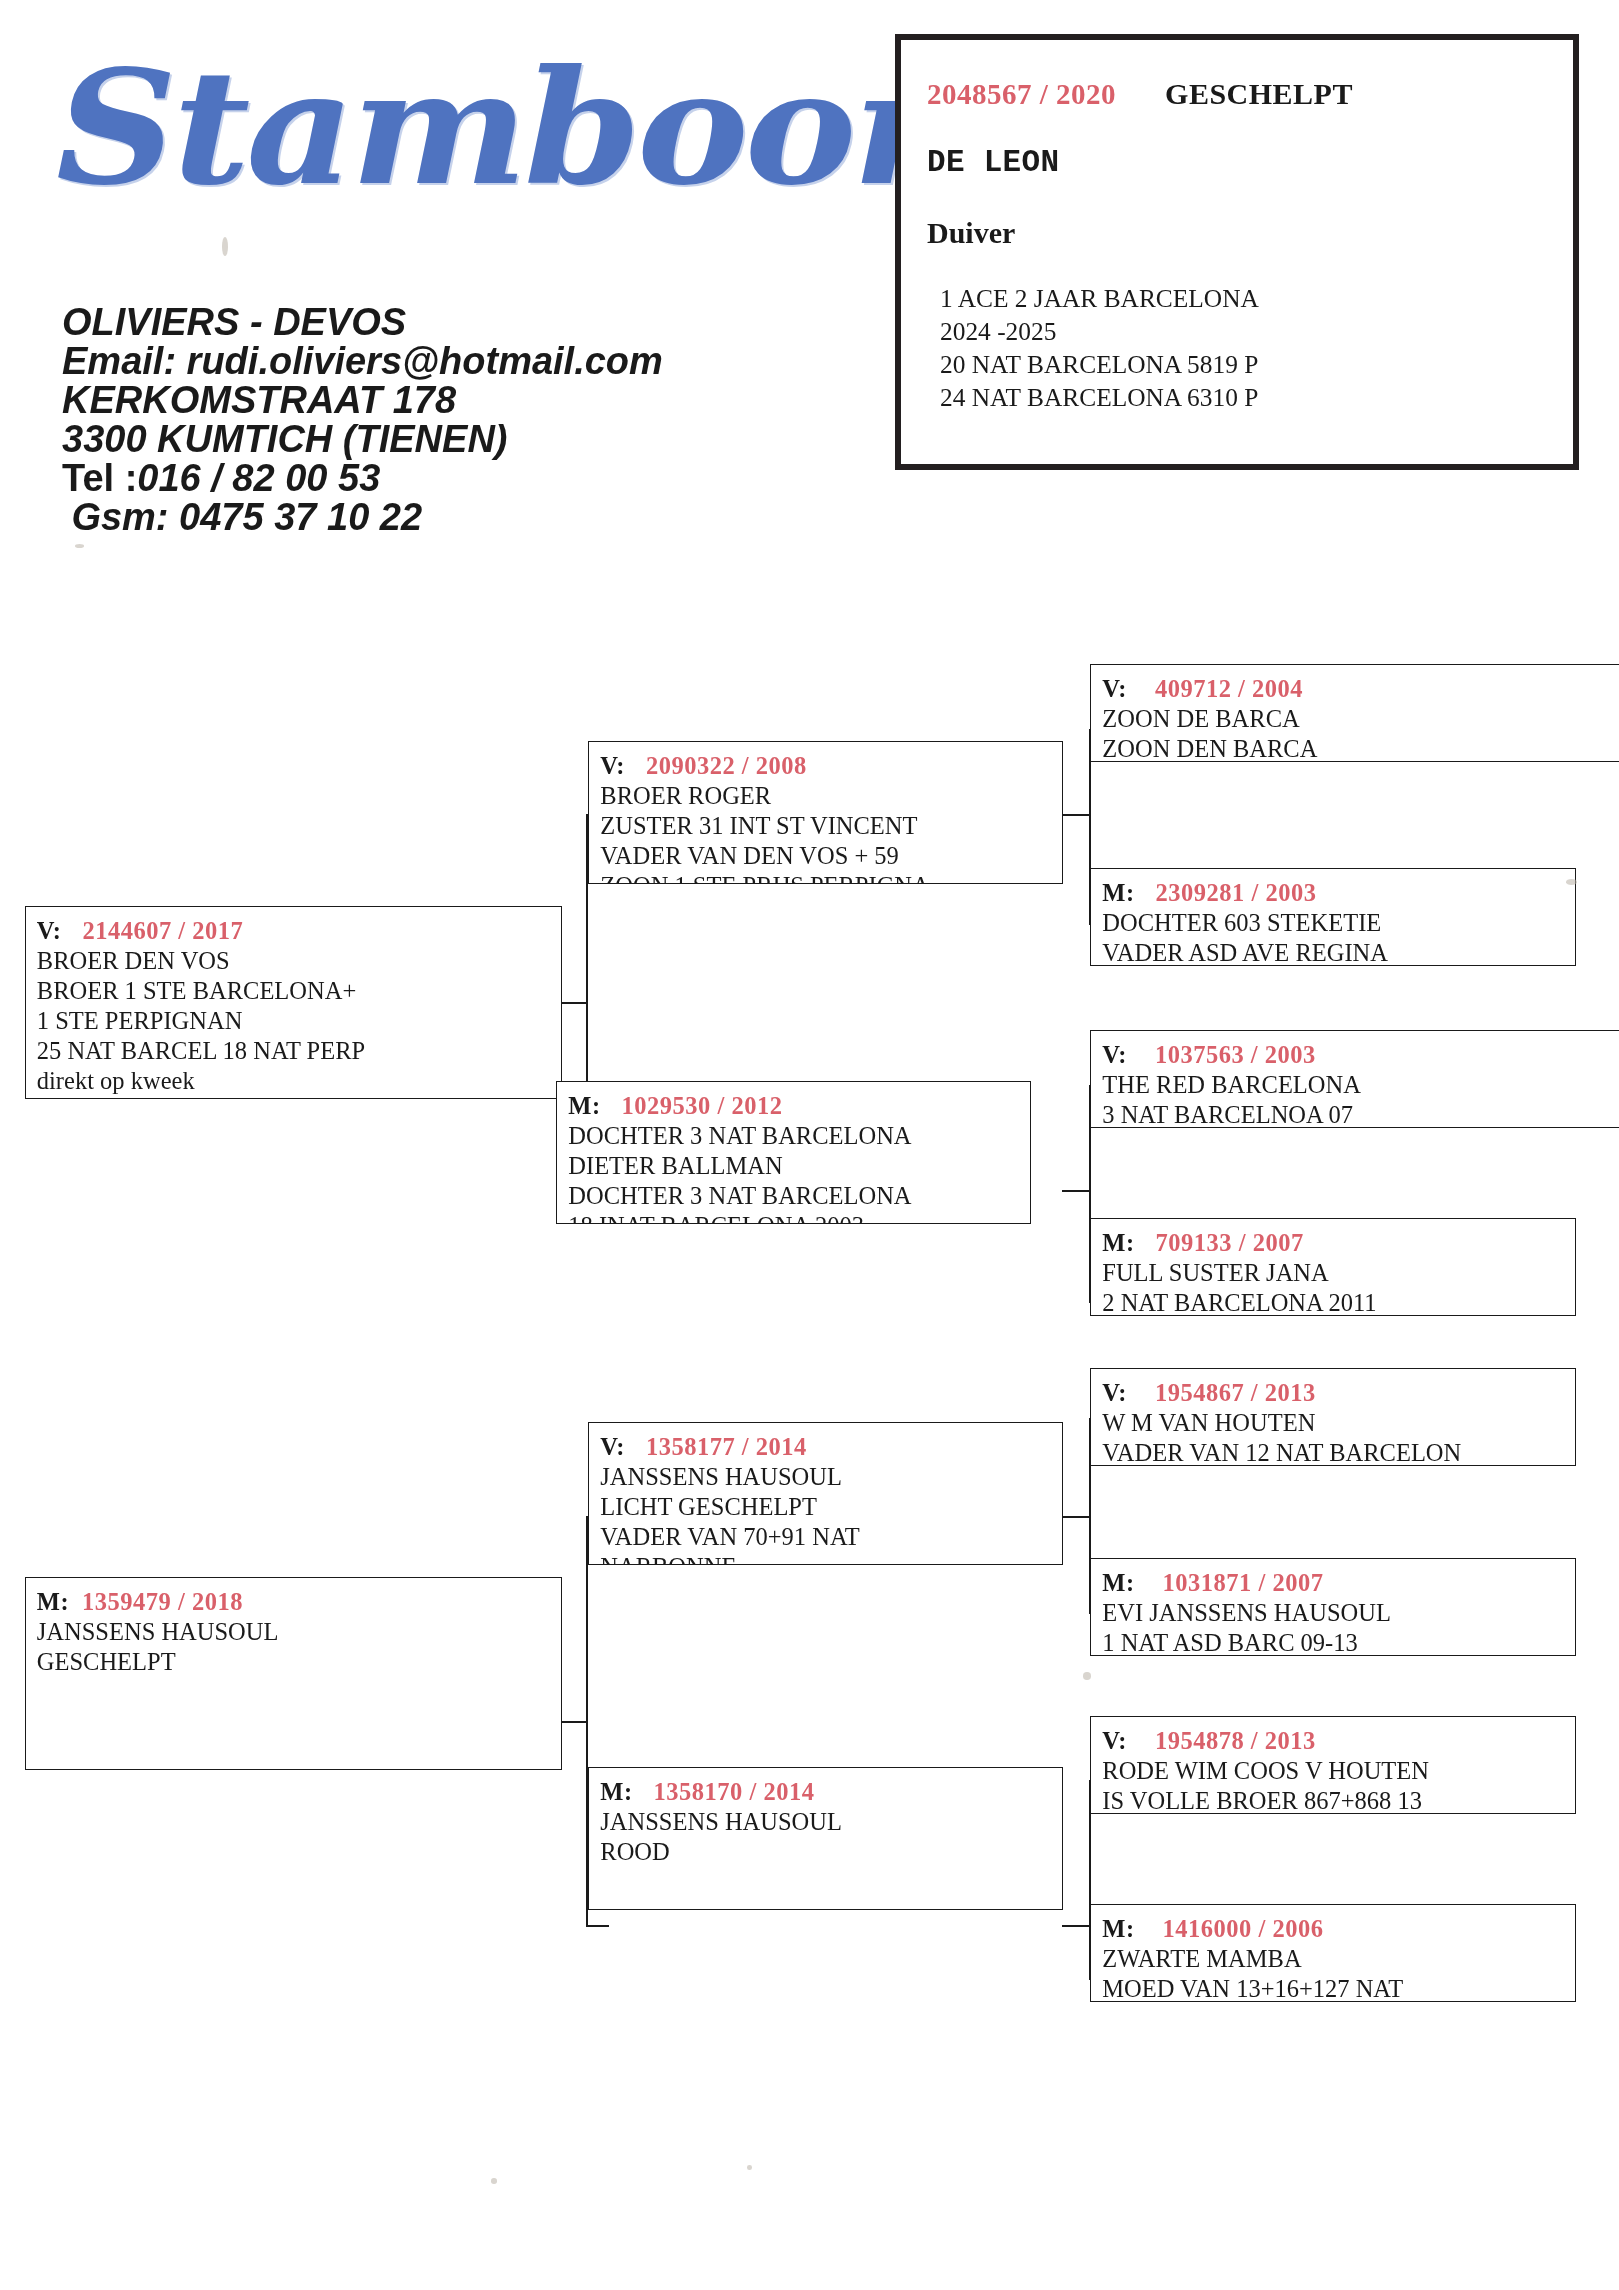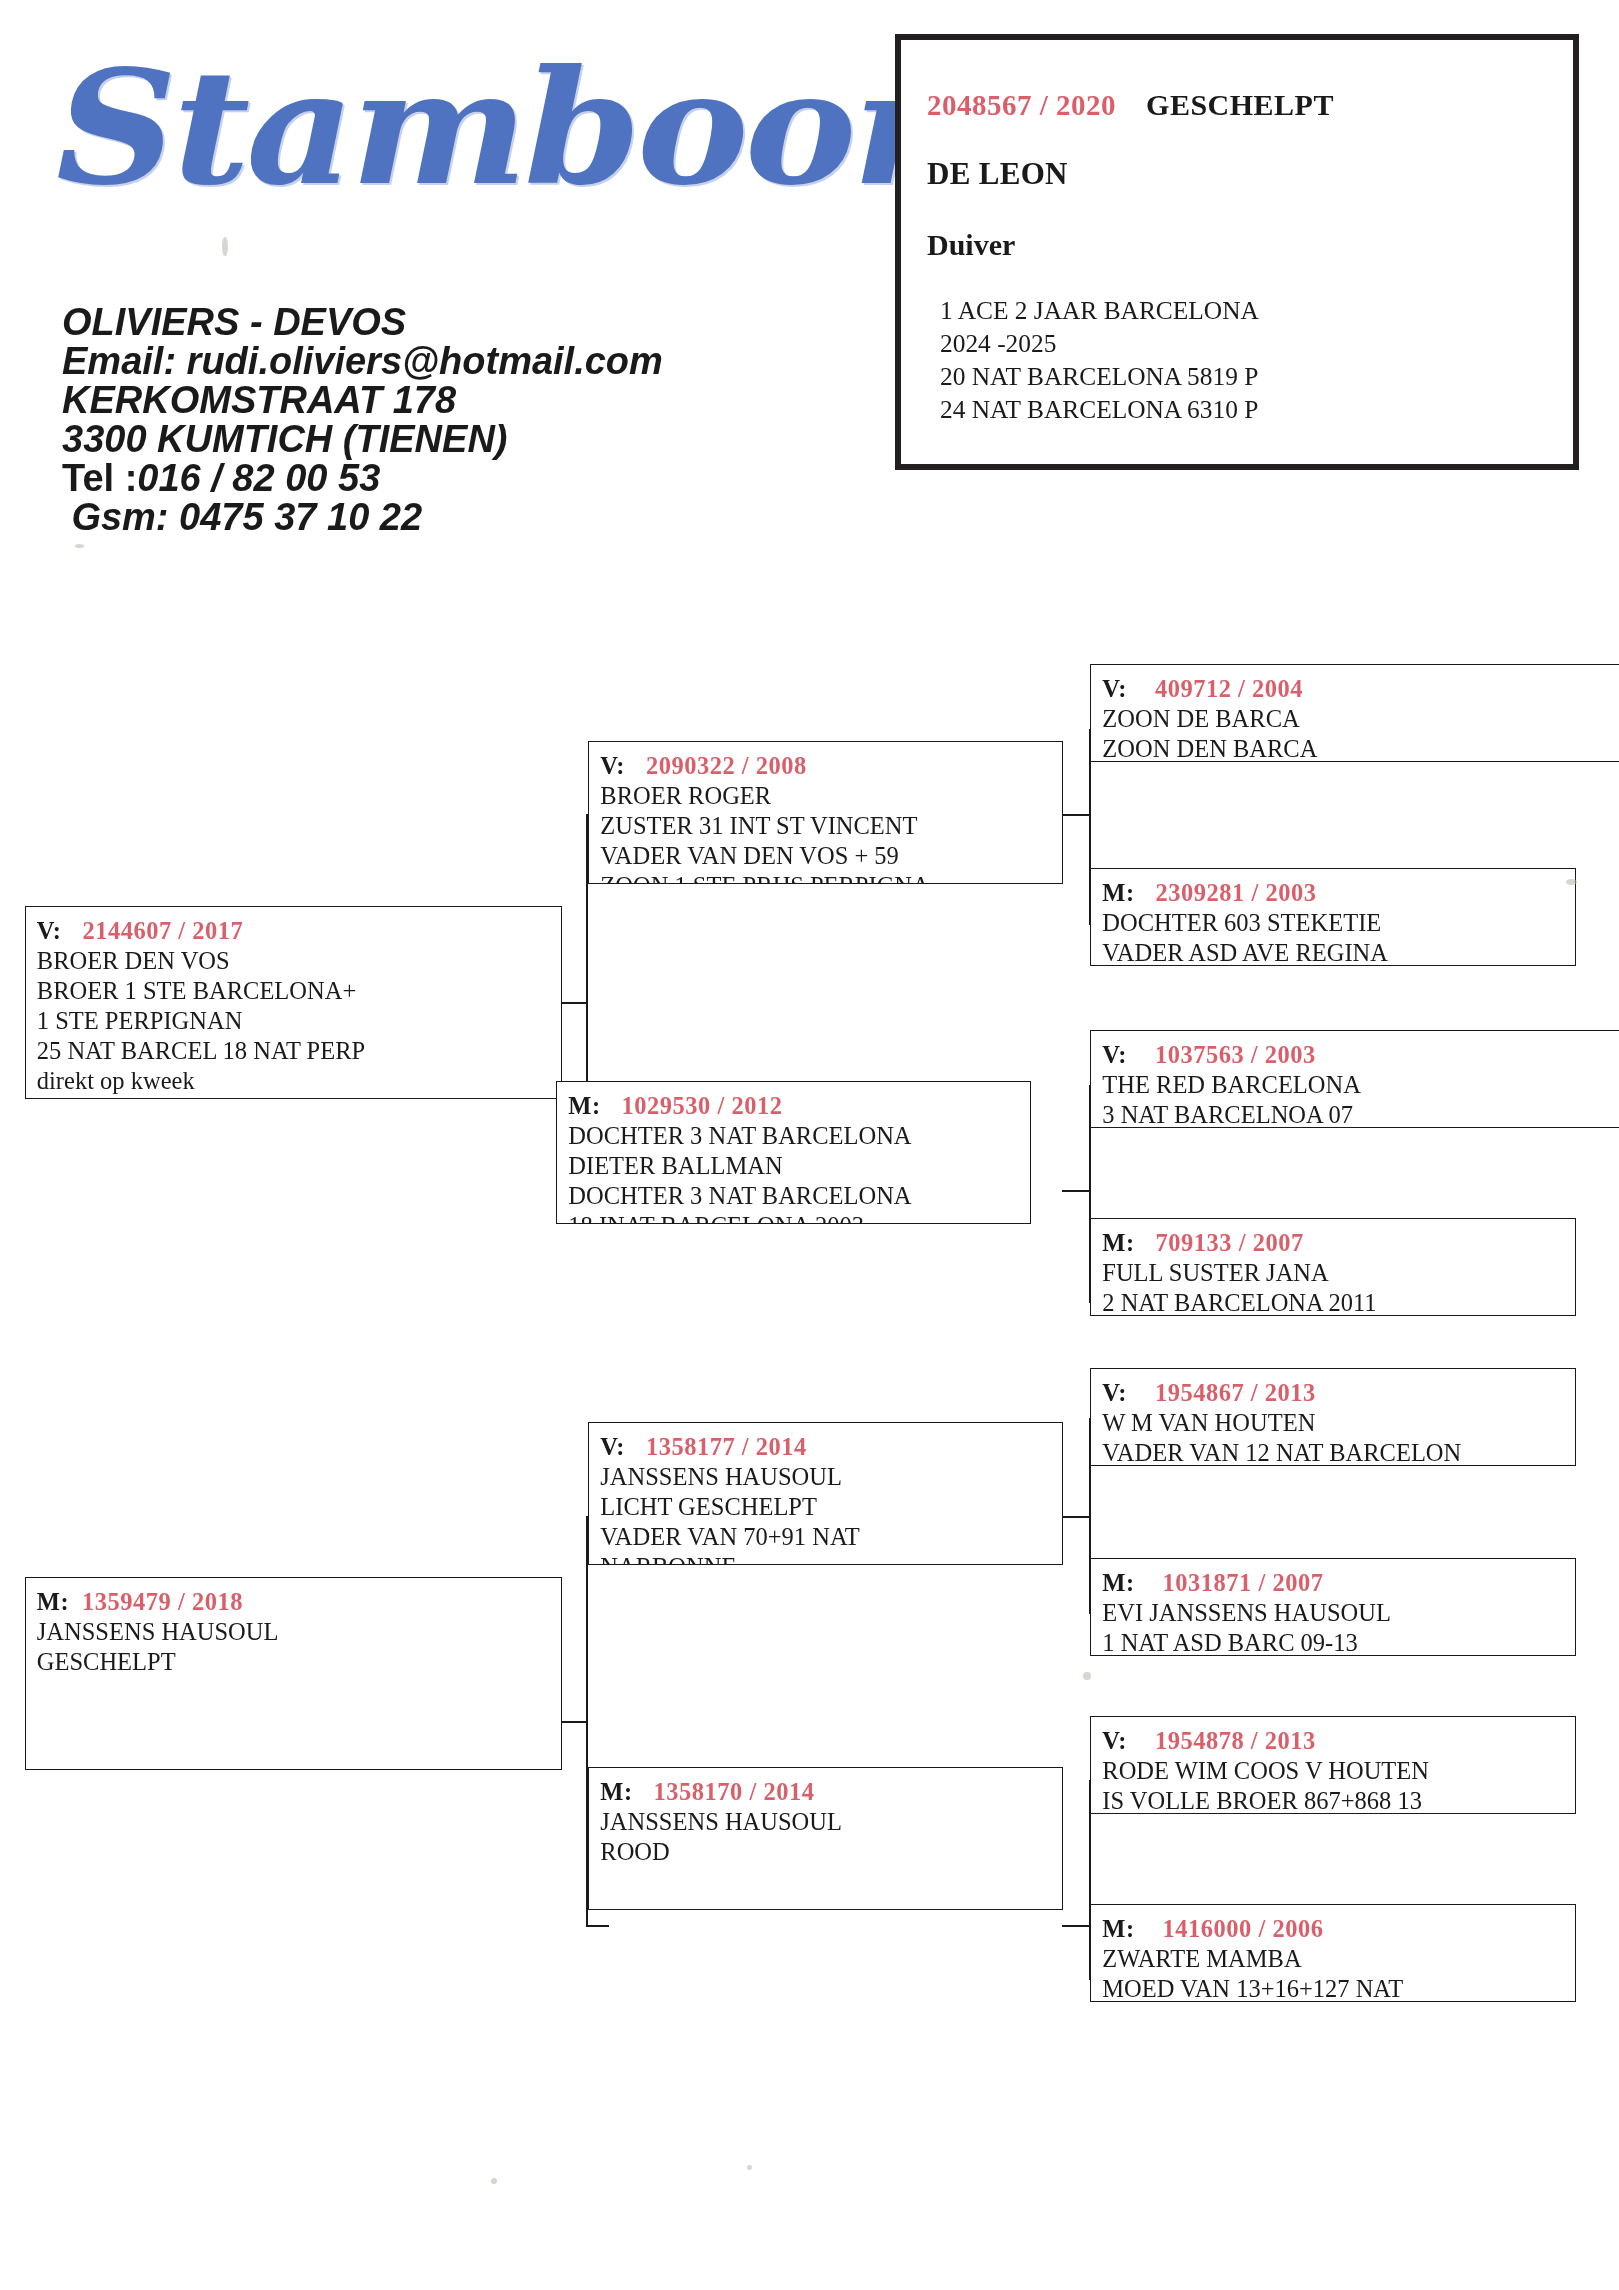--- a/index.html
+++ b/index.html
@@ -65,41 +65,42 @@
     border: 2.8px solid #231f20;
     outline: 4.7px solid #231f20;
     outline-offset: 0px;
     box-sizing: border-box;
     background: #ffffff;
     padding: 22.6px 26px;
   }
   #subject-box .row-top {
     display: flex;
     align-items: baseline;
-    gap: 30px;
-    margin-top: 25px;
+    gap: 49px;
+    margin-top: 14px;
   }
   #subject-box .ring {
     font-weight: bold;
     font-size: 29px;
     color: #d9606a;
     letter-spacing: 0.5px;
   }
   #subject-box .colour {
     font-weight: bold;
     font-size: 30px;
     color: #1a1a1a;
     letter-spacing: 0.5px;
   }
   #subject-box .name {
     font-weight: bold;
     font-size: 31px;
     color: #1a1a1a;
     margin-top: 34px;
     letter-spacing: 0.3px;
+    font-family: Liberation Mono, monospace;
   }
   #subject-box .sex {
     font-weight: bold;
     font-size: 30px;
     color: #1a1a1a;
     margin-top: 36px;
   }
   #subject-box .palmares {
     margin-top: 32px;
     padding-left: 13px;

